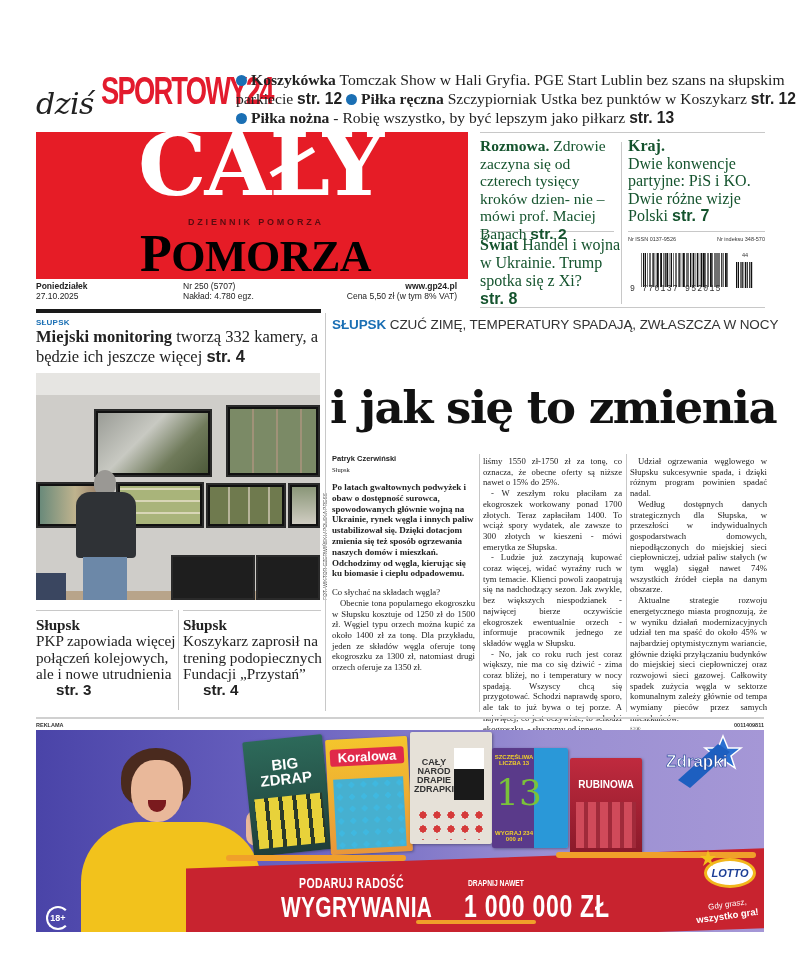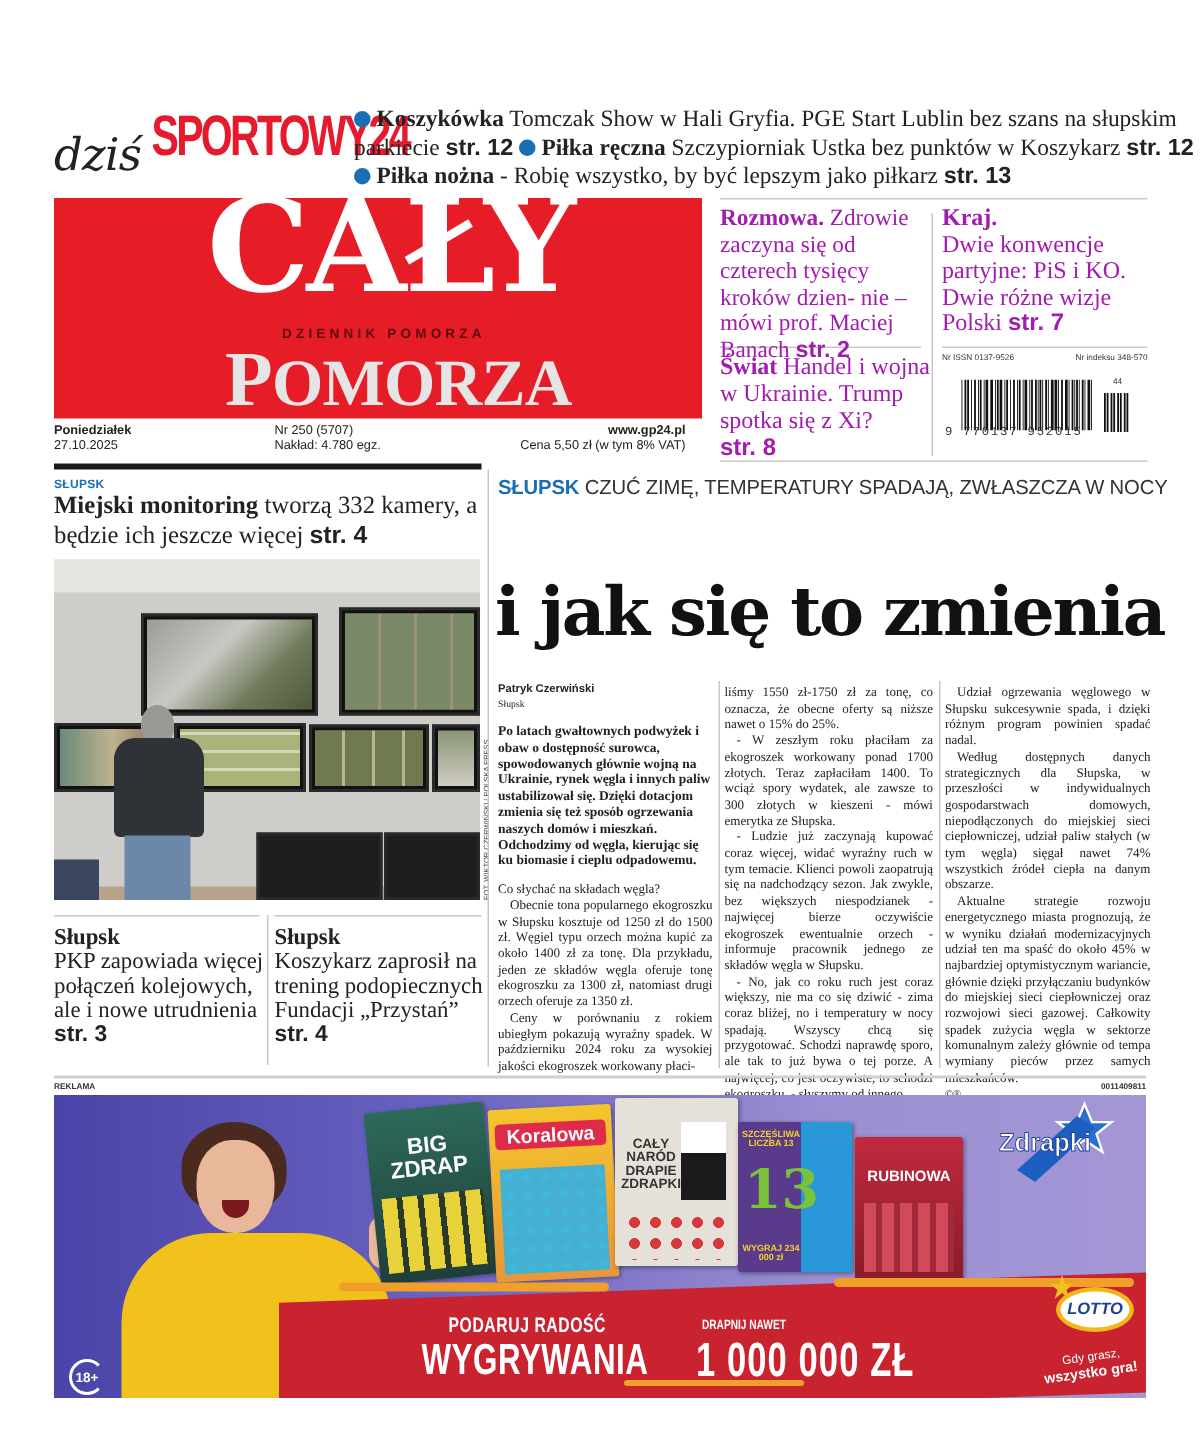--- a/index.html
+++ b/index.html
@@ -12,31 +12,31 @@
   .sportowy { position: absolute; left: 101px; top: 6px; font-family: "Liberation Sans", sans-serif; font-weight: bold; font-size: 38px; color: #e31b2d; letter-spacing: -2.5px; transform: scaleX(0.72); transform-origin: left top; line-height: 1; }
   .sport-lines { position: absolute; left: 236px; top: 4px; width: 560px; font-size: 15.6px; line-height: 19px; color: #222; }
   .sport-lines .dot { display: inline-block; width: 11px; height: 11px; border-radius: 50%; background: #1a6fb4; margin-right: 4px; vertical-align: -1px; }
   .sport-lines b { font-weight: bold; }
   .sport-lines .str { font-family: "Liberation Sans", sans-serif; font-weight: bold; }
 
   
   .masthead { position: absolute; left: 36px; top: 132px; width: 432px; height: 147px; background: #e61c26; }
   .mast-glos { position: absolute; left: 84px; top: -10px; width: 280px; text-align: center; font-family: "DejaVu Serif", serif; font-weight: bold; font-size: 86px; color: #fff; letter-spacing: -2px; line-height: 1; }
   .mast-sub { position: absolute; left: 152px; top: 85px; font-family: "Liberation Sans", sans-serif; font-weight: bold; font-size: 9px; color: #5a0c10; letter-spacing: 2.8px; }
-  .mast-pomorza { position: absolute; left: 114px; top: 96px; font-family: "Liberation Serif", serif; font-weight: bold; font-size: 44px; color: #e5e5e5; letter-spacing: -0.5px; line-height: 1; }
+  .mast-pomorza { position: absolute; left: 104px; top: 96px; font-family: "Liberation Serif", serif; font-weight: bold; font-size: 44px; color: #000000; letter-spacing: -0.5px; line-height: 1; }
   .mast-pomorza .big { font-size: 52px; }
 
   .mast-meta { position: absolute; left: 36px; top: 279px; width: 432px; height: 26px; font-family: "Liberation Sans", sans-serif; font-size: 8.5px; line-height: 10px; color: #222; }
   .mast-meta .left { position: absolute; left: 0; top: 2px; }
   .mast-meta .mid { position: absolute; left: 147px; top: 2px; }
   .mast-meta .right { position: absolute; right: 11px; top: 2px; text-align: right; }
   .mast-meta b { font-weight: bold; }
   .rule { position: absolute; background: #c8c8c8; height: 1px; }
   .vrule { position: absolute; background: #c8c8c8; width: 1px; }
-  .teaser-box { position: absolute; font-size: 15.5px; line-height: 17.5px; color: #a21caf; }
+  .teaser-box { position: absolute; font-size: 15.5px; line-height: 17.5px; color: #14532d; }
   .teaser-box b { font-weight: bold; }
   .teaser-box .str { font-family: "Liberation Sans", sans-serif; font-weight: bold; }
   .issn { position: absolute; left: 628px; top: 236px; width: 137px; font-family: "Liberation Sans", sans-serif; font-size: 5.5px; color: #333; }
   .issn .r { position: absolute; right: 0; top: 0; }
   .barcode { position: absolute; left: 640px; top: 253px; width: 90px; height: 34px; }
   .barcode2 { position: absolute; left: 735px; top: 262px; width: 18px; height: 26px; }
   .bc-num { position: absolute; left: 630px; top: 284px; font-family: "Liberation Mono", monospace; font-size: 8.2px; letter-spacing: 1.2px; color: #333; }
   .bc-add { position: absolute; left: 742px; top: 252px; font-family: "Liberation Sans", sans-serif; font-size: 5.5px; color: #333; }
 
   
@@ -49,21 +49,21 @@
 
   .photo { position: absolute; left: 36px; top: 373px; width: 284px; height: 227px; overflow: hidden; background: #d8d6d2; }
   .photo .ceiling { position: absolute; left: 0; top: 0; width: 100%; height: 22px; background: #e6e5e2; }
   .photo .wall { position: absolute; left: 0; top: 22px; width: 100%; height: 205px; background: #cfcdc9; }
   .photo .floor { position: absolute; left: 0; top: 218px; width: 100%; height: 9px; background: #b8a48a; }
   .scr { position: absolute; background: #111; border: 2px solid #2a2a2a; }
   .scr .img { position: absolute; inset: 2px; }
   .photo-credit { position: absolute; left: 322px; top: 520px; width: 6px; height: 80px; font-family: "Liberation Sans", sans-serif; font-size: 5px; color: #444; writing-mode: vertical-rl; transform: rotate(180deg); white-space: nowrap; }
   .bt { position: absolute; font-size: 15.2px; line-height: 16.3px; color: #222; }
   .bt b { font-weight: bold; display: block; }
-  .bt .str { font-family: "Liberation Sans", sans-serif; font-weight: bold; }
+  .bt .str { font-family: "Liberation Sans", sans-serif; font-weight: bold; margin-left: 20px; }
 
   
   .main-kicker { position: absolute; left: 332px; top: 317px; font-family: "Liberation Sans", sans-serif; font-size: 13.5px; color: #333; letter-spacing: -0.1px; }
   .main-kicker .k { font-weight: bold; color: #1a6fb4; }
   .headline { position: absolute; left: 330px; top: 334px; width: 460px; font-family: "DejaVu Serif", serif; font-weight: bold; font-size: 45px; line-height: 49px; color: #111; letter-spacing: -1.5px; }
 
   .col { position: absolute; font-family: "Liberation Serif", serif; font-size: 8.7px; line-height: 10.7px; color: #222; text-align: justify; }
   .col p { text-indent: 8px; }
   .col p.noind { text-indent: 0; }
   .byline { font-family: "Liberation Sans", sans-serif; font-weight: bold; font-size: 7.5px; line-height: 10px; }
@@ -263,21 +263,20 @@
   <br>
   <span>i jak się to zmienia</span>
 </h1>
 
 <div class="col" style="left:332px; top:454px; width:143px;">
   <div class="byline">Patryk Czerwiński</div>
   <div class="byplace">Słupsk</div>
   <div class="lead">Po latach gwałtownych podwyżek i obaw o dostępność surowca, spowodowanych głównie wojną na Ukrainie, rynek węgla i innych paliw ustabilizował się. Dzięki dotacjom zmienia się też sposób ogrzewania naszych domów i mieszkań. Odchodzimy od węgla, kierując się ku biomasie i cieplu odpadowemu.</div>
   <p class="subhead noind">Co słychać na składach węgla?</p>
   <p>Obecnie tona popularnego ekogroszku w Słupsku kosztuje od 1250 zł do 1500 zł. Węgiel typu orzech można kupić za około 1400 zł za tonę. Dla przykładu, jeden ze składów węgla oferuje tonę ekogroszku za 1300 zł, natomiast drugi orzech oferuje za 1350 zł.</p>
-  <p>Ceny w porównaniu z rokiem ubiegłym pokazują wyraźny spadek. W październiku 2024 roku za wysokiej jakości ekogroszek workowany płaci-</p>
 </div>
 <div class="col-rule" style="left:479px; top:454px; height:258px;"></div>
 
 <div class="col" style="left:483px; top:456px; width:139px;">
   <p class="noind">liśmy 1550 zł-1750 zł za tonę, co oznacza, że obecne oferty są niższe nawet o 15% do 25%.</p>
   <p>- W zeszłym roku płaciłam za ekogroszek workowany ponad 1700 złotych. Teraz zapłaciłam 1400. To wciąż spory wydatek, ale zawsze to 300 złotych w kieszeni - mówi emerytka ze Słupska.</p>
   <p>- Ludzie już zaczynają kupować coraz więcej, widać wyraźny ruch w tym temacie. Klienci powoli zaopatrują się na nadchodzący sezon. Jak zwykle, bez większych niespodzianek - najwięcej bierze oczywiście ekogroszek ewentualnie orzech - informuje pracownik jednego ze składów węgla w Słupsku.</p>
   <p>- No, jak co roku ruch jest coraz większy, nie ma co się dziwić - zima coraz bliżej, no i temperatury w nocy spadają. Wszyscy chcą się przygotować. Schodzi naprawdę sporo, ale tak to już bywa o tej porze. A najwięcej, co jest oczywiste, to schodzi ekogroszku. - słyszymy od innego.</p>
 </div>
 <div class="col-rule" style="left:626px; top:454px; height:258px;"></div>
@@ -310,21 +309,21 @@
     <div class="card-title" style="left:4px; top:10px; width:74px; font-size:13px; color:#fff; background:#e02a4a; border-radius:3px; padding:2px 0;">Koralowa</div>
     <div style="position:absolute; left:6px; top:40px; width:70px; height:70px; background:radial-gradient(circle,#3fb8e0 30%,transparent 32%) 0 0/12px 12px, #46b0d0;"></div>
   </div>
   <div class="card" style="left:374px; top:2px; width:82px; height:112px; background:#e6e1d8;">
     <div class="card-title" style="left:4px; top:26px; width:40px; font-size:9px; color:#333; text-align:center;">CAŁY NARÓD DRAPIE ZDRAPKI</div>
     <div style="position:absolute; left:44px; top:16px; width:30px; height:52px; background:linear-gradient(#fff 40%,#1a1a1a 40%);"></div>
     <div style="position:absolute; left:6px; top:76px; width:70px; height:32px; background:radial-gradient(circle,#d53a3a 35%,transparent 38%) 0 0/14px 14px;"></div>
   </div>
   <div class="card" style="left:456px; top:18px; width:76px; height:100px; background:linear-gradient(90deg,#5a3a8a 0 55%,#2a98d8 55%);">
     <div class="card-title" style="left:2px; top:6px; width:40px; font-size:6px; color:#f2d02a;">SZCZĘŚLIWA LICZBA 13</div>
-    <div style="position:absolute; left:4px; top:24px; font-family:'DejaVu Serif',serif; font-weight:bold; font-size:36px; color:#7ac23a;">13</div>
+    <div style="position:absolute; left:4px; top:24px; font-family:'DejaVu Serif',serif; font-weight:normal; font-size:36px; color:#7ac23a;">13</div>
     <div class="card-title" style="left:2px; top:82px; width:40px; font-size:6px; color:#f2d02a;">WYGRAJ 234 000 zł</div>
   </div>
   <div class="card" style="left:534px; top:28px; width:72px; height:96px; background:linear-gradient(#c02a3e,#8a1a2a);">
     <div class="card-title" style="left:0; top:22px; width:100%; font-size:10px; color:#fff;">RUBINOWA</div>
     <div style="position:absolute; left:6px; top:44px; width:60px; height:46px; background:repeating-linear-gradient(90deg,#d04a5a 0 8px,#a02a3a 8px 12px);"></div>
   </div>
 
   <div class="red-band"></div>
   <div class="orange-streak" style="left:190px; top:125px; width:180px;"></div>
   <div class="orange-streak" style="left:520px; top:122px; width:200px;"></div>

